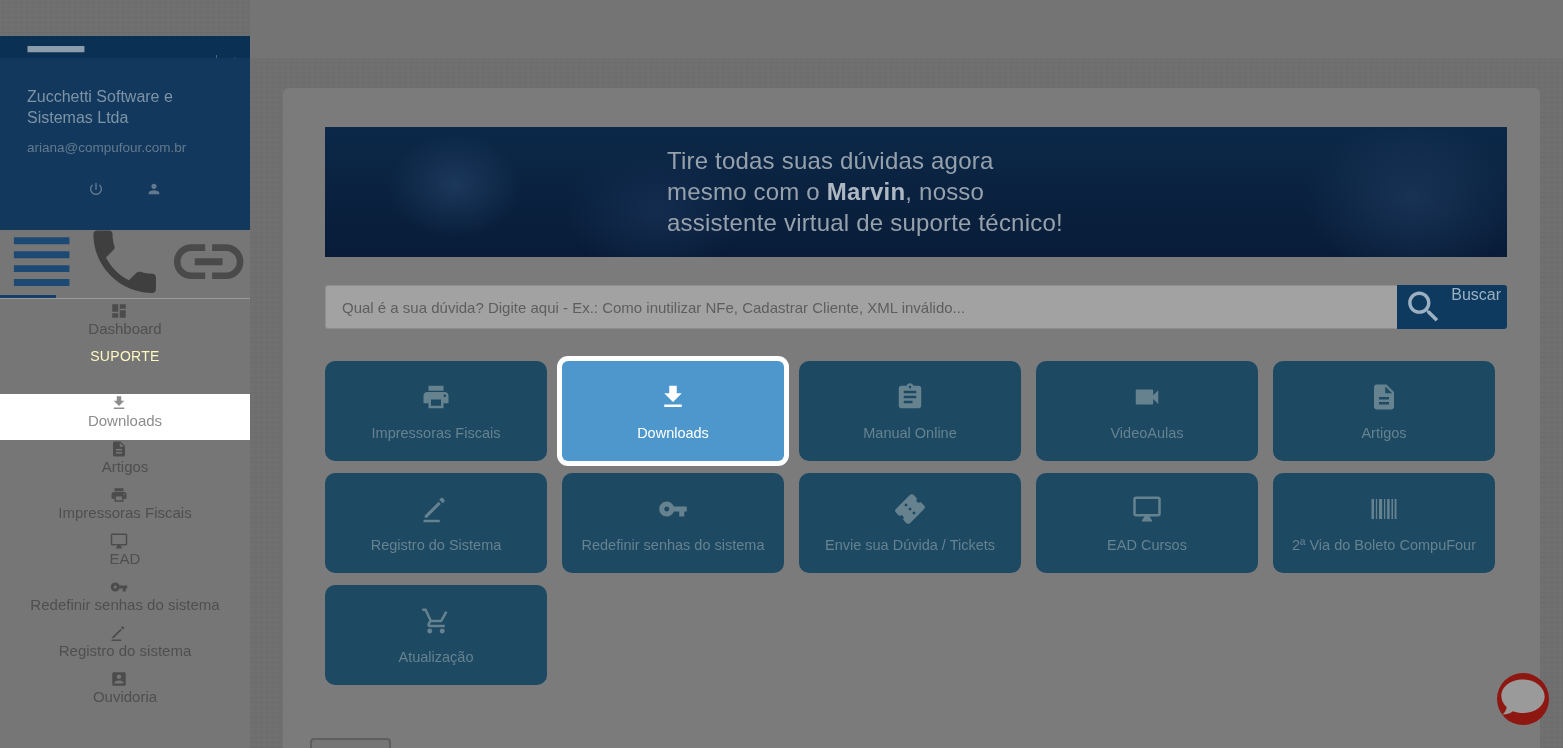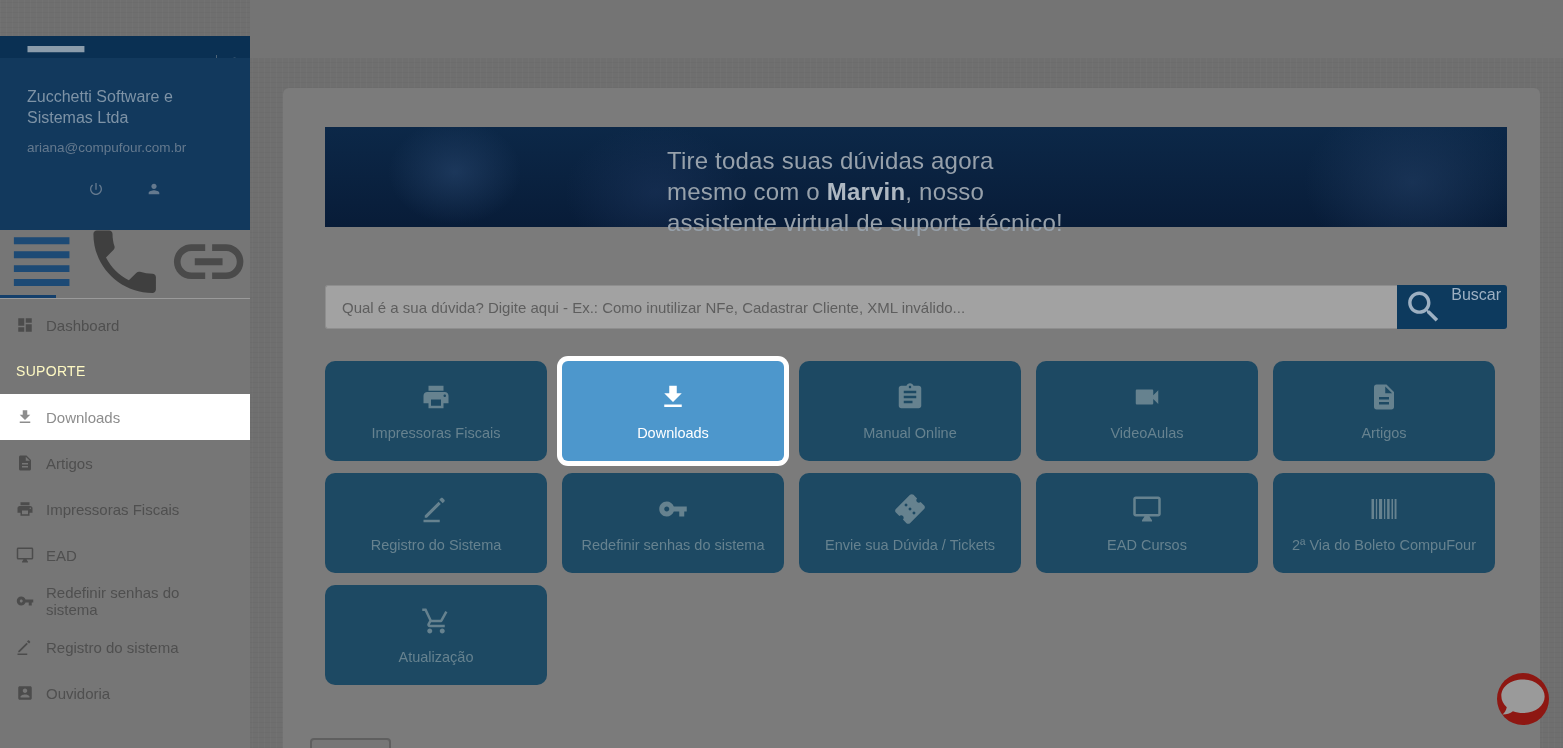--- a/index.html
+++ b/index.html
@@ -32,33 +32,33 @@
   .tabs-row{position:absolute;left:0;top:0;width:250px;height:64px;display:flex;}
   .tab{flex:1;display:flex;align-items:center;justify-content:center;}
   .tab svg{width:21px;height:21px;}
   .tab.active{color:#1d4a75;}
   .tab.t-phone{color:#3f3f3f;}
   .tab.t-link{color:#4a4a4a;}
   .tabs-underline{position:absolute;left:0;top:65px;width:56px;height:4px;background:#143f6b;}
   .tabs-divider{position:absolute;left:0;top:68px;right:0;height:1px;background:#9a9a9a;}
   .menu-list{position:absolute;left:0;top:72px;width:250px;}
   .mi{height:46px;display:flex;align-items:center;padding:0 16px;box-sizing:border-box;
-      color:#4f4f4f;font-size:15px;cursor:pointer;position:relative;}
+      color:#4f4f4f;font-size:15px;cursor:pointer;position:relative;flex-direction:column;}
   .mi .mi-ic{width:18px;height:18px;margin-right:12px;color:#4c4c4c;flex:0 0 auto;}
   .mi .mi-ic svg{width:18px;height:18px;display:block;}
   .mi.section{font-size:14px;color:#fef9c3;letter-spacing:.3px;cursor:default;}
   .mi.highlight{background:#ffffff;color:#8d8d8d;}
   .mi.highlight .mi-ic{color:#8d8d8d;}
   .mi .chev{position:absolute;right:12px;width:16px;height:16px;color:#555;}
   .mi .chev svg{width:16px;height:16px;}
 
   
   .card{position:absolute;left:283px;top:88px;width:1257px;height:660px;background:#7b7b7b;
         border-radius:6px 6px 0 0;z-index:1;}
-  .banner{position:absolute;left:42px;top:39px;width:1182px;height:100px;background-color:#0b2342;
+  .banner{position:absolute;left:42px;top:39px;width:1182px;height:130px;background-color:#0b2342;
     background-image:
       radial-gradient(95px 75px at 11% 45%, rgba(42,72,112,.55), transparent 70%),
       radial-gradient(130px 95px at 28% 65%, rgba(30,55,95,.5), transparent 70%),
       radial-gradient(150px 115px at 92% 55%, rgba(36,64,102,.55), transparent 72%),
       linear-gradient(180deg,#0c2848,#081c38);}
   .banner-text{position:absolute;left:342px;top:18px;font-size:24px;line-height:31px;
     color:#97a1ab;letter-spacing:.2px;}
   .banner-text b{color:#aeb8c2;}
 
   .search-row{position:absolute;left:42px;top:197px;width:1182px;height:44px;display:flex;}

